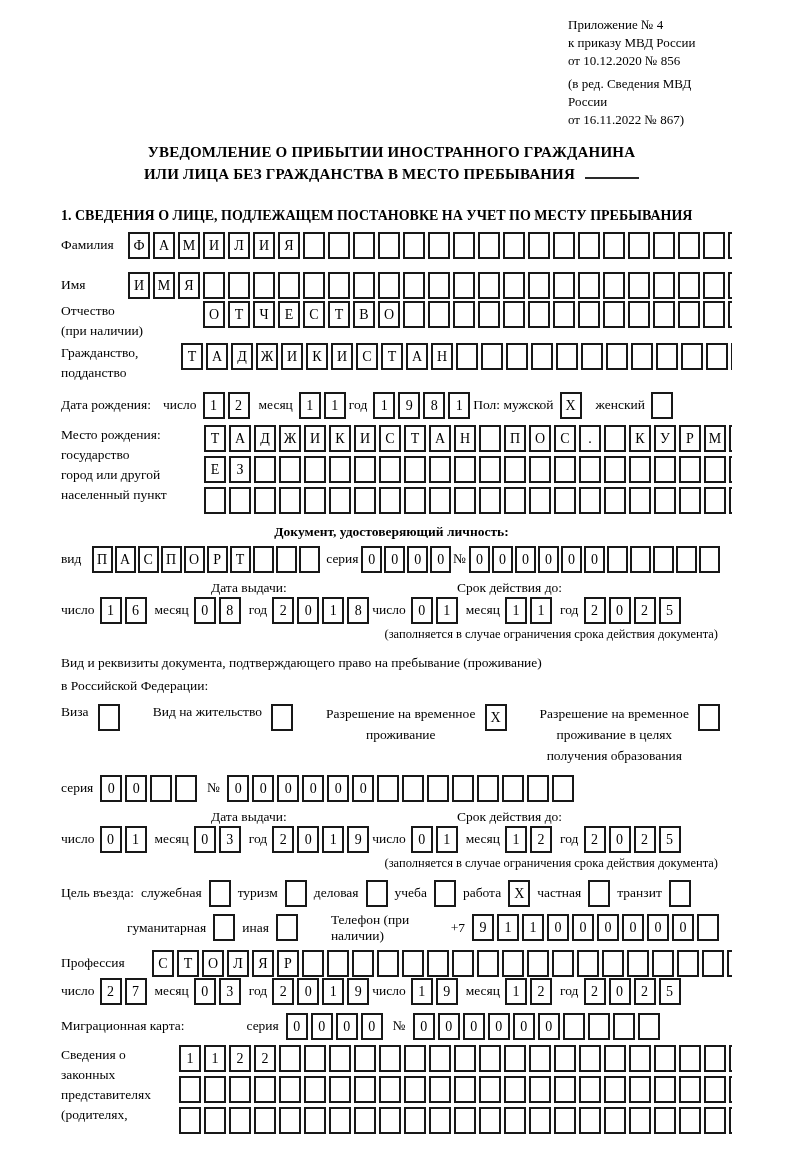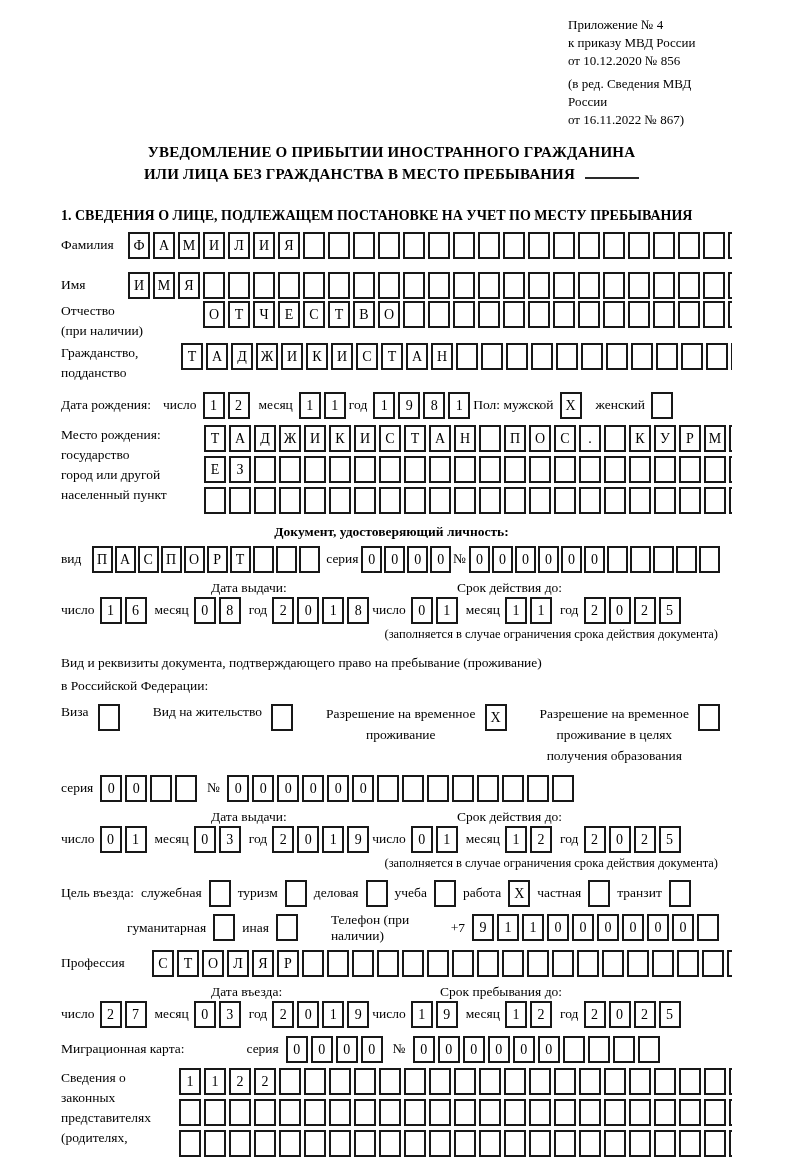--- a/index.html
+++ b/index.html
@@ -277,24 +277,20 @@
     <span class="ml26">Телефон (при наличии)</span>
     <span class="ml14">+7</span>
     <span class="cells"><span class="cell">9</span><span class="cell">1</span><span class="cell">1</span><span class="cell">0</span><span class="cell">0</span><span class="cell">0</span><span class="cell">0</span><span class="cell">0</span><span class="cell">0</span><span class="cell"></span></span>
   </div>
 
   <div class="row mt6">
     <span class="lblcol w91">Профессия</span>
     <span class="cells"><span class="cell">С</span><span class="cell">Т</span><span class="cell">О</span><span class="cell">Л</span><span class="cell">Я</span><span class="cell">Р</span><span class="cell"></span><span class="cell"></span><span class="cell"></span><span class="cell"></span><span class="cell"></span><span class="cell"></span><span class="cell"></span><span class="cell"></span><span class="cell"></span><span class="cell"></span><span class="cell"></span><span class="cell"></span><span class="cell"></span><span class="cell"></span><span class="cell"></span><span class="cell"></span><span class="cell"></span><span class="cell"></span><span class="cell"></span></span>
   </div>
 
-  <div class="dhead">
-    <span class="dh1">Дата въезда:</span>
-    <span class="dh2">Срок пребывания до:</span>
-  </div>
   <div class="drow">
     <div class="dgroup">
       <span>число</span>
       <span class="cells"><span class="cell">2</span><span class="cell">7</span></span>
       <span>месяц</span>
       <span class="cells"><span class="cell">0</span><span class="cell">3</span></span>
       <span>год</span>
       <span class="cells"><span class="cell">2</span><span class="cell">0</span><span class="cell">1</span><span class="cell">9</span></span>
     </div>
     <div class="dgroup right">

